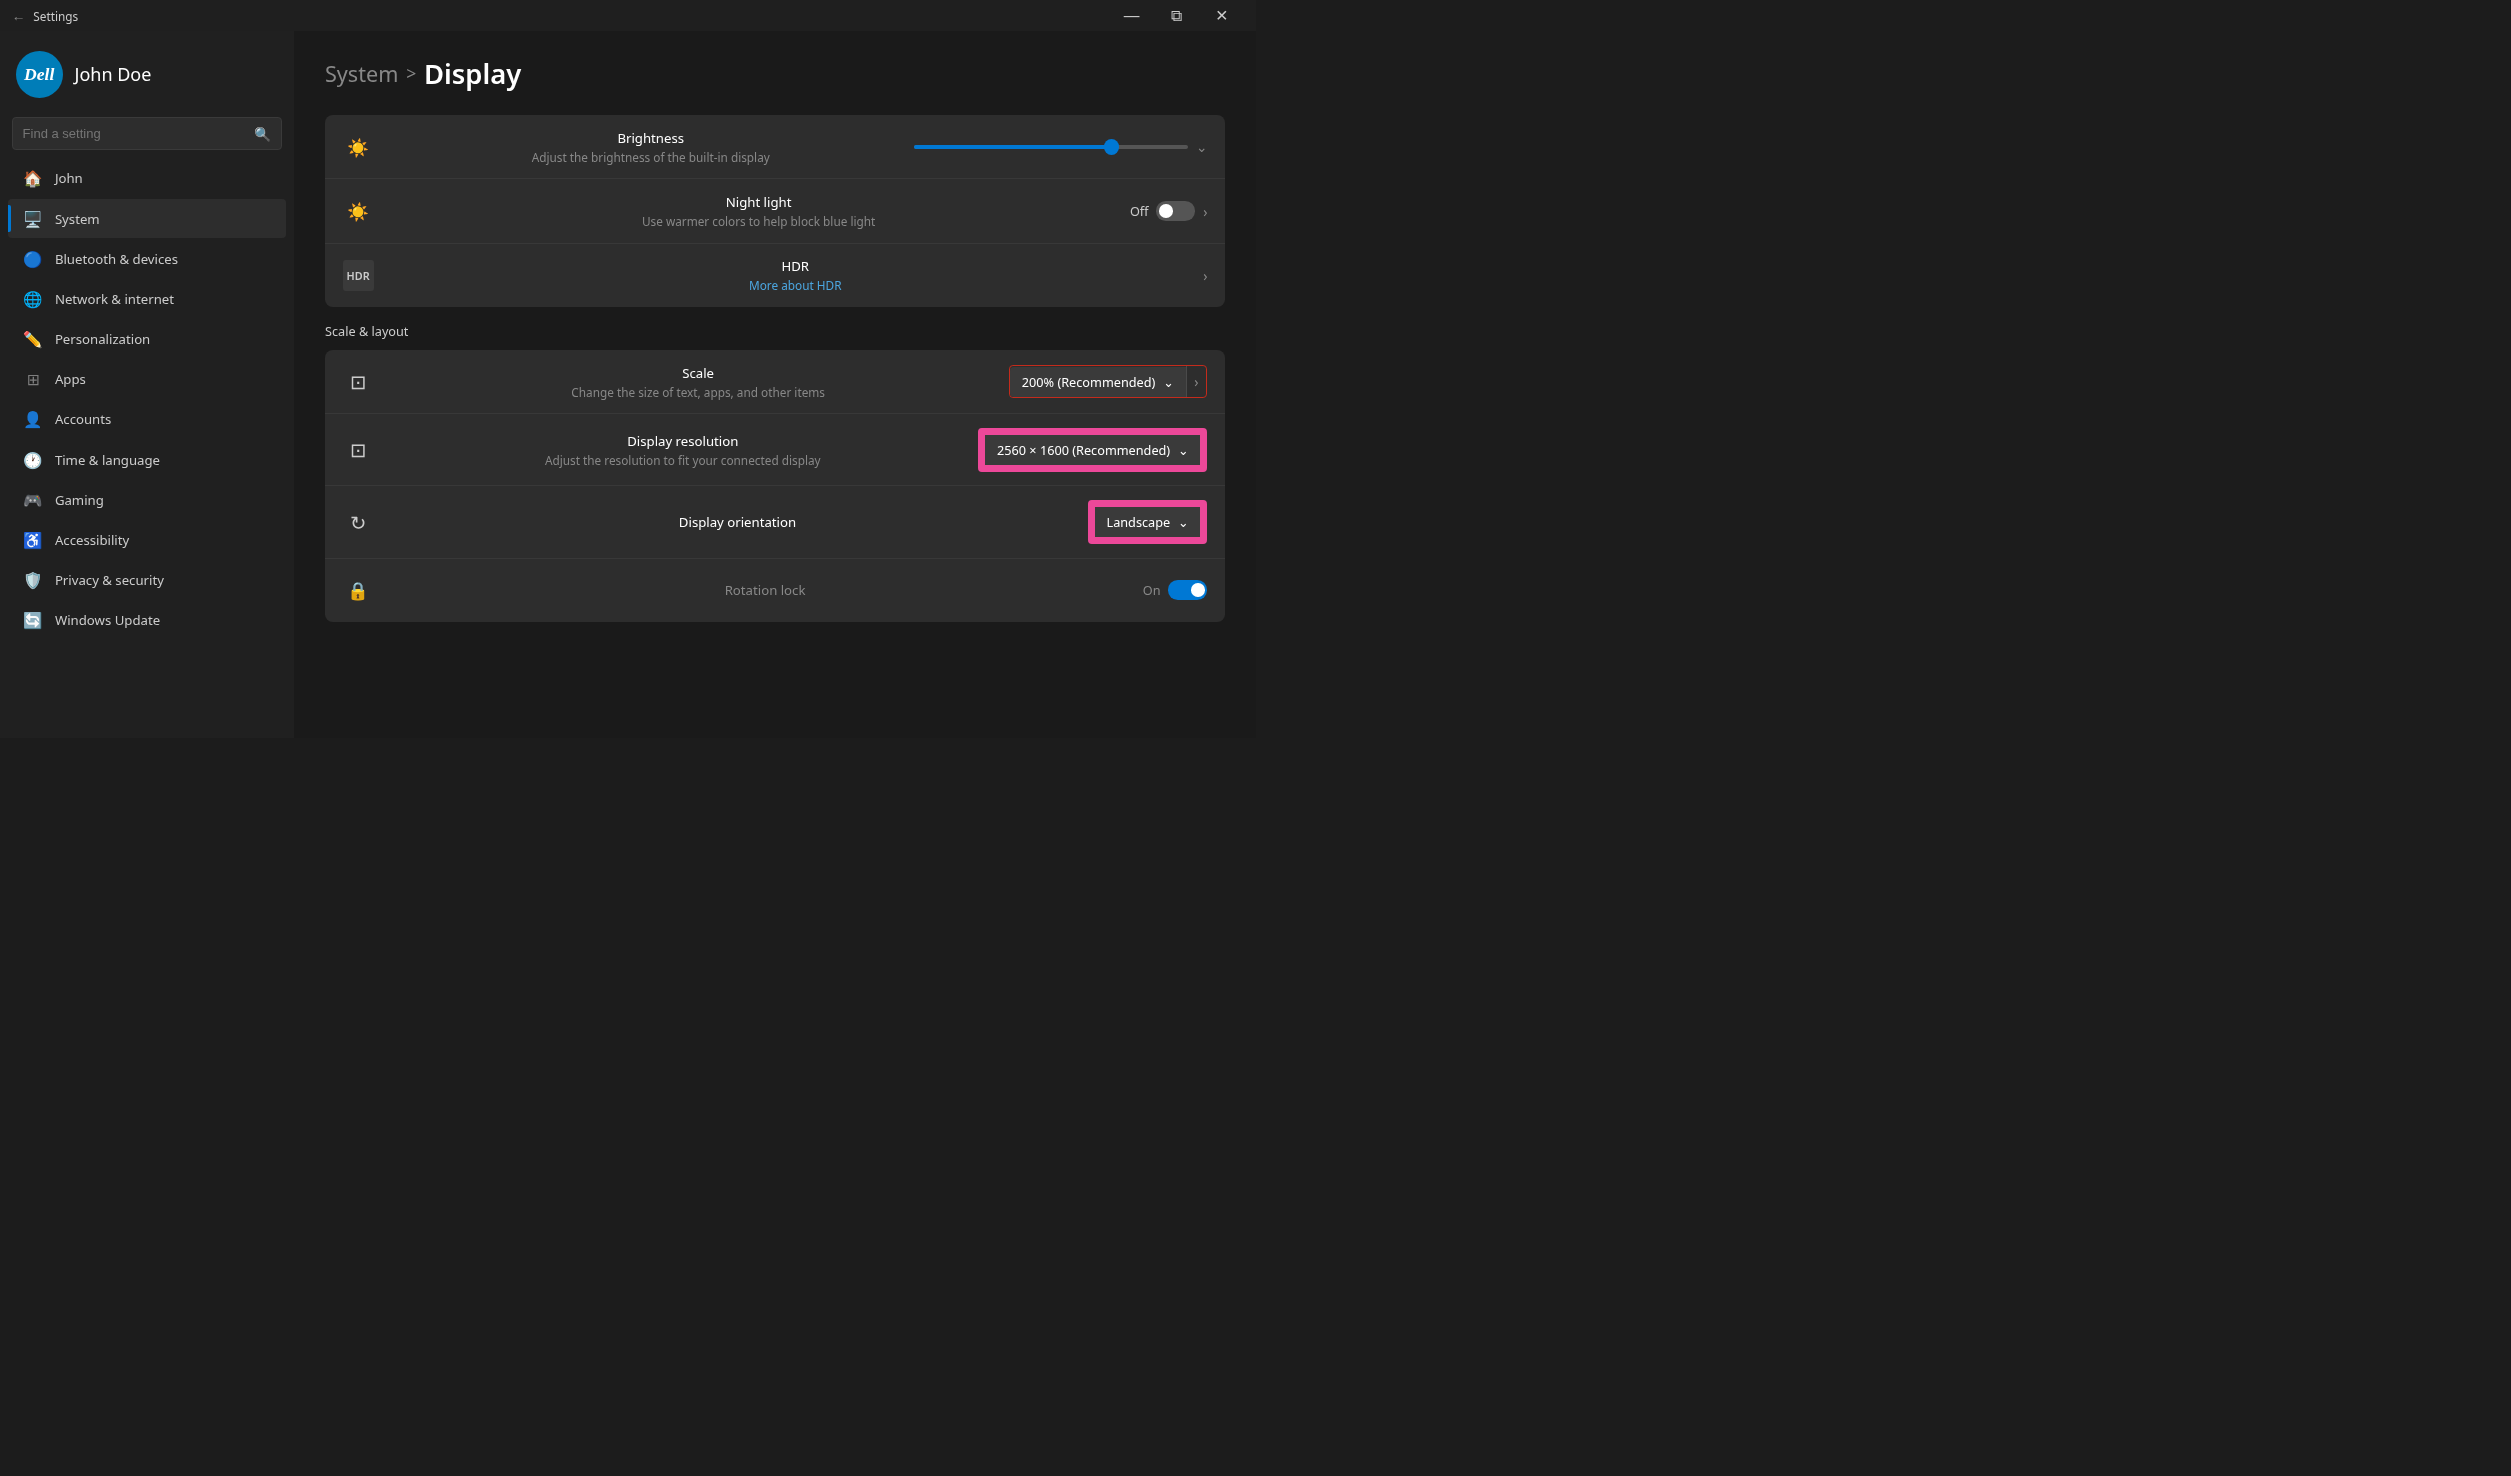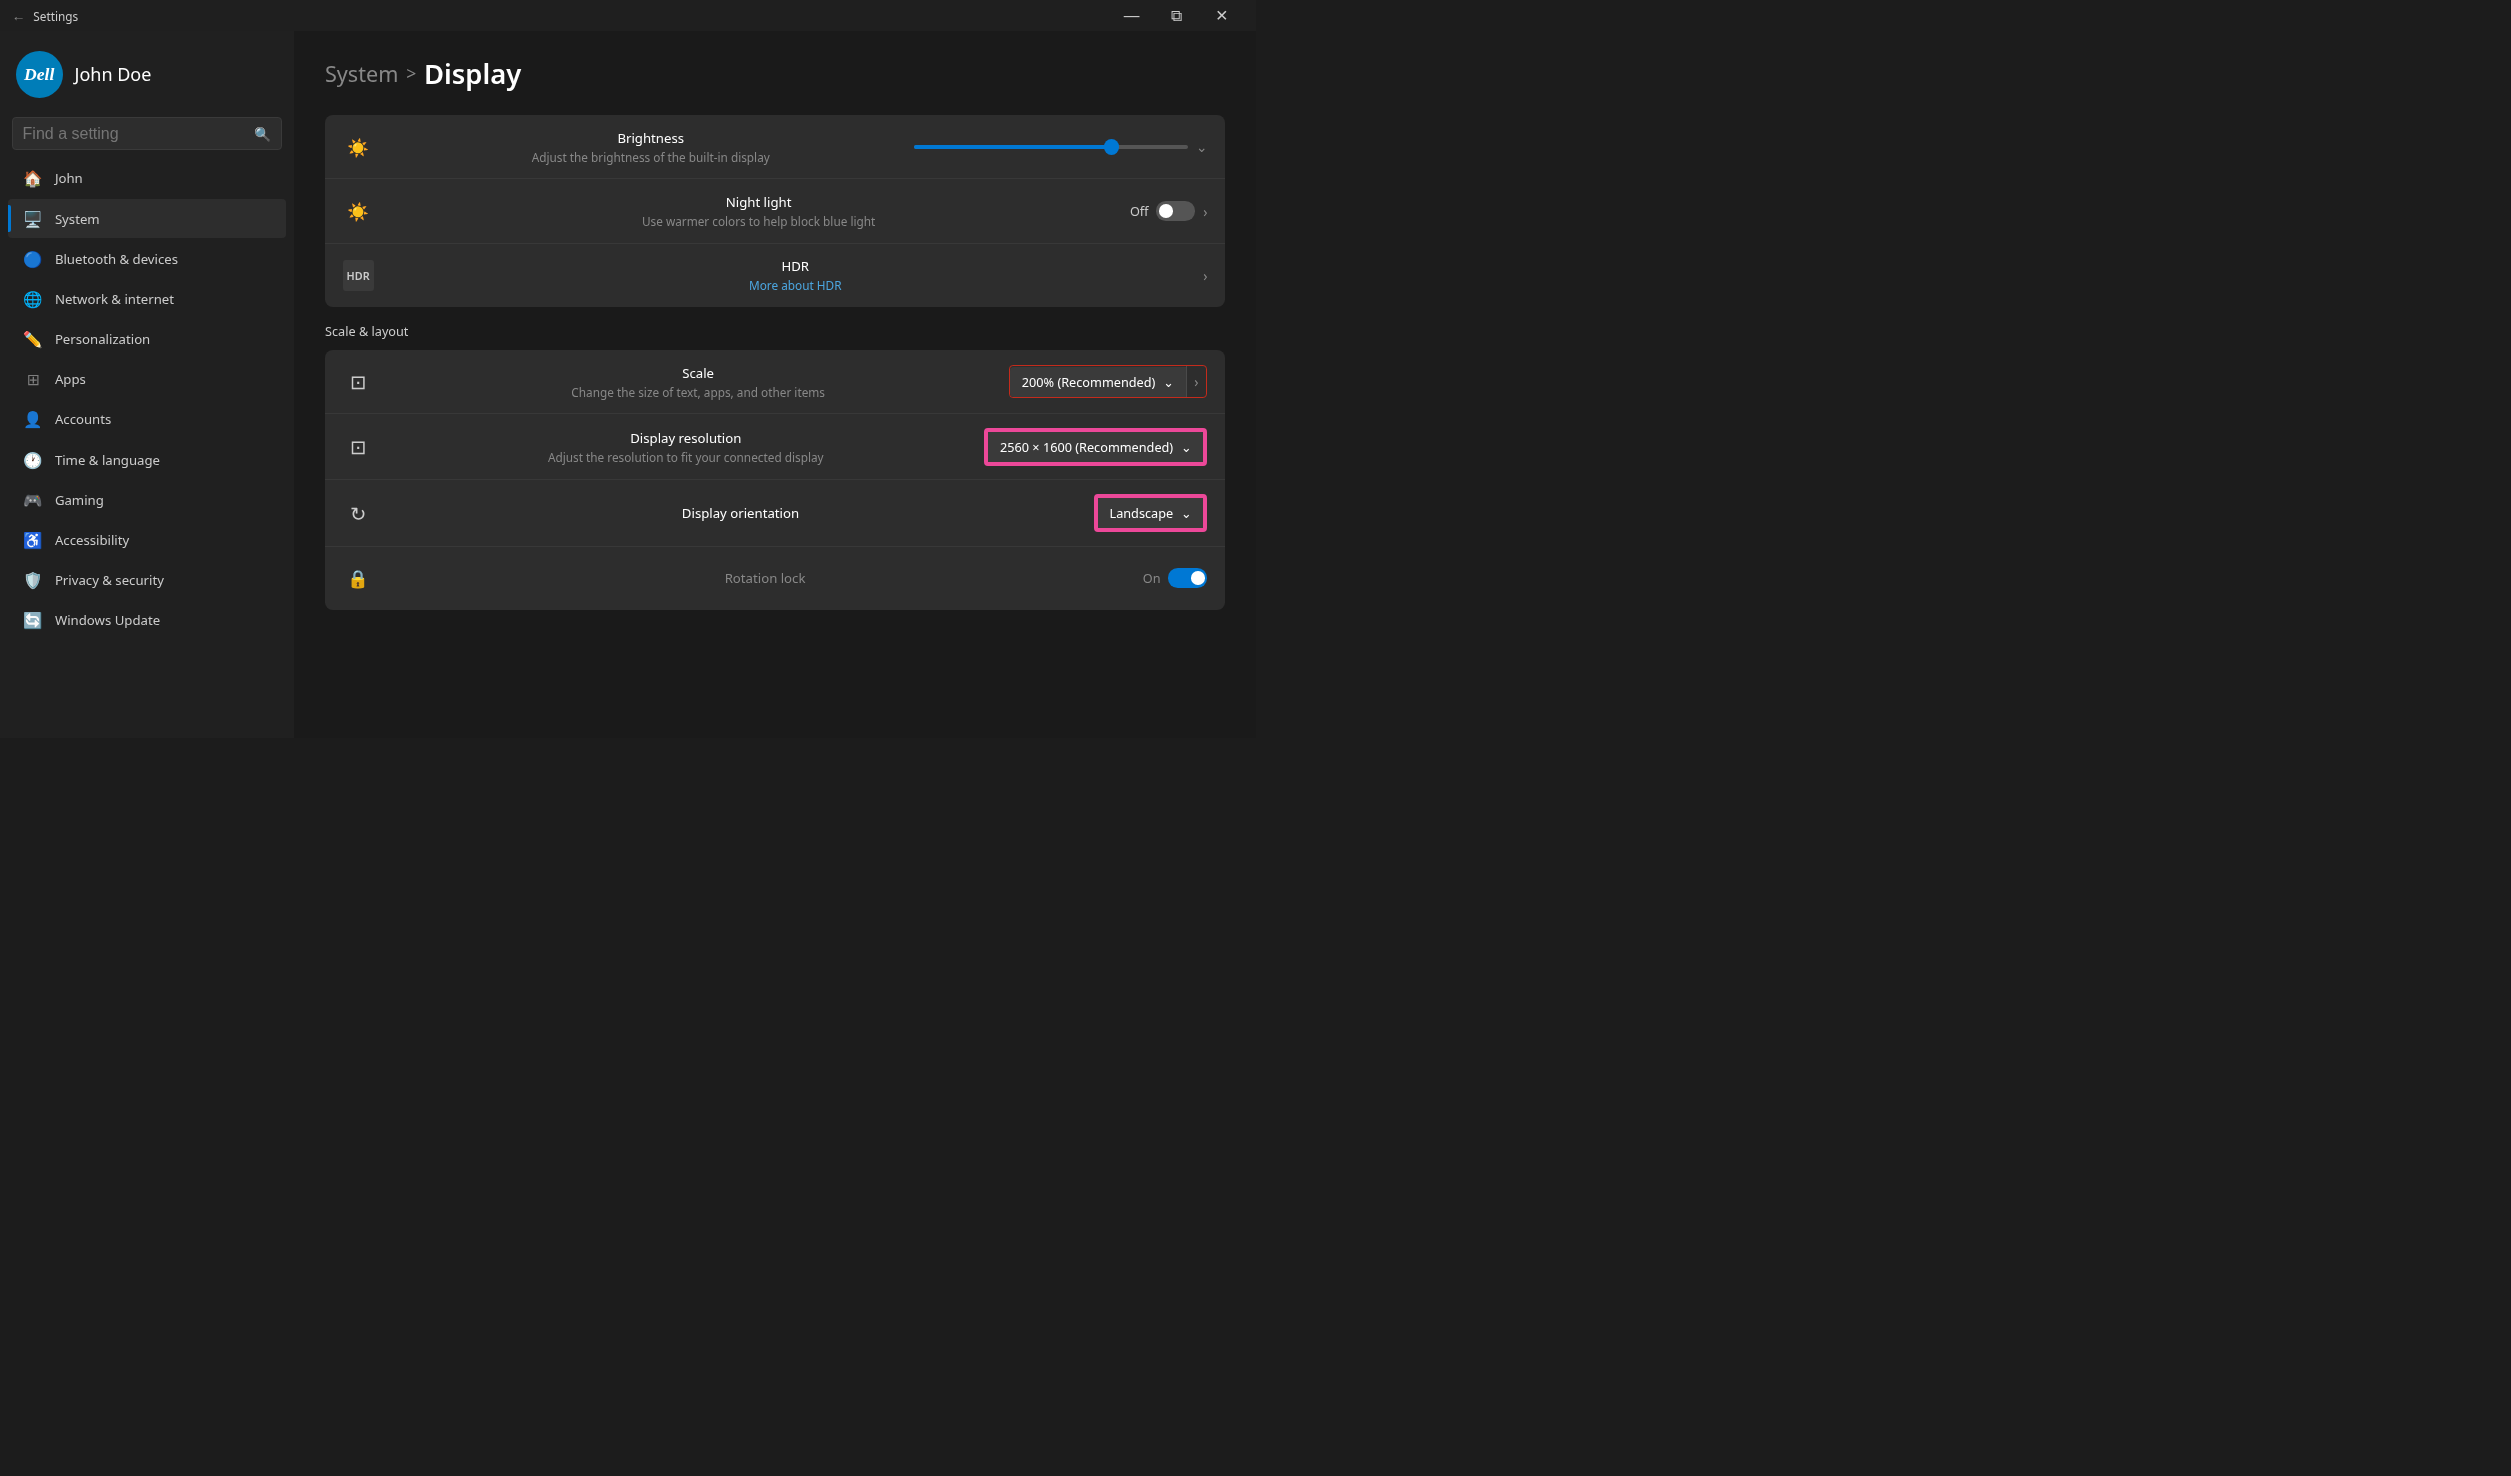--- a/index.html
+++ b/index.html
@@ -106,21 +106,21 @@
       display: flex;
       align-items: center;
       padding: 5.9px 9.8px;
       gap: 7.8px;
     }
     .search-box input {
       background: transparent;
       border: none;
       outline: none;
       color: #888;
-      font-size: 16px;
+      font-size: 13px;
       flex: 1;
     }
     .search-icon {
       color: #888;
       font-size: 13.7px;
     }
     .nav-item {
       display: flex;
       align-items: center;
       gap: 11.8px;
@@ -285,21 +285,21 @@
       font-size: 12.7px;
       color: #cccccc;
     }
     .chevron {
       color: #888;
       font-size: 13.7px;
     }
     
     .dropdown-btn {
       background: #3a3a3a;
-      border: 4px solid #ec4899;
+      border: 7px solid #ec4899;
       border-radius: 3.9px;
       color: #ffffff;
       padding: 5.9px 11.8px;
       font-size: 12.7px;
       display: flex;
       align-items: center;
       gap: 7.8px;
       cursor: pointer;
     }
     .scale-row-control {

